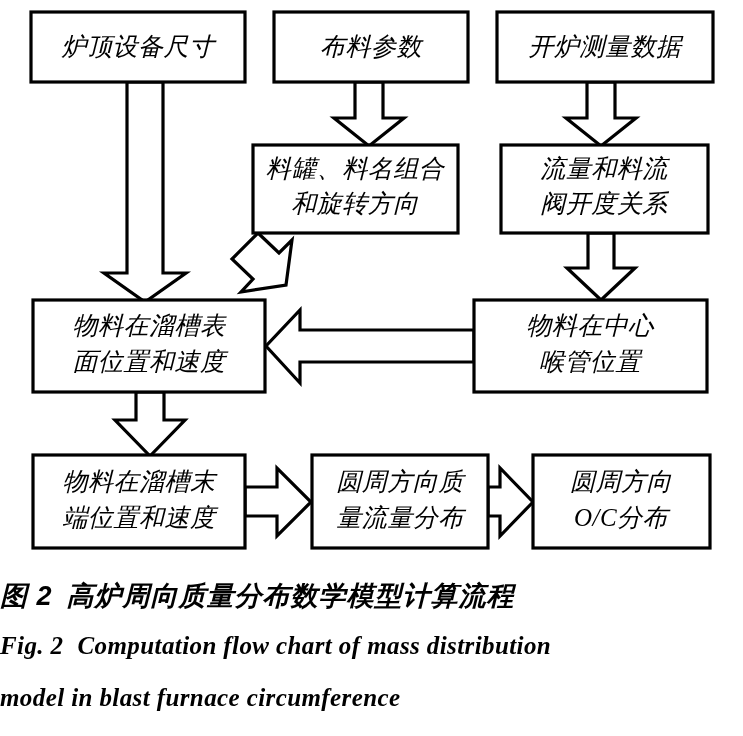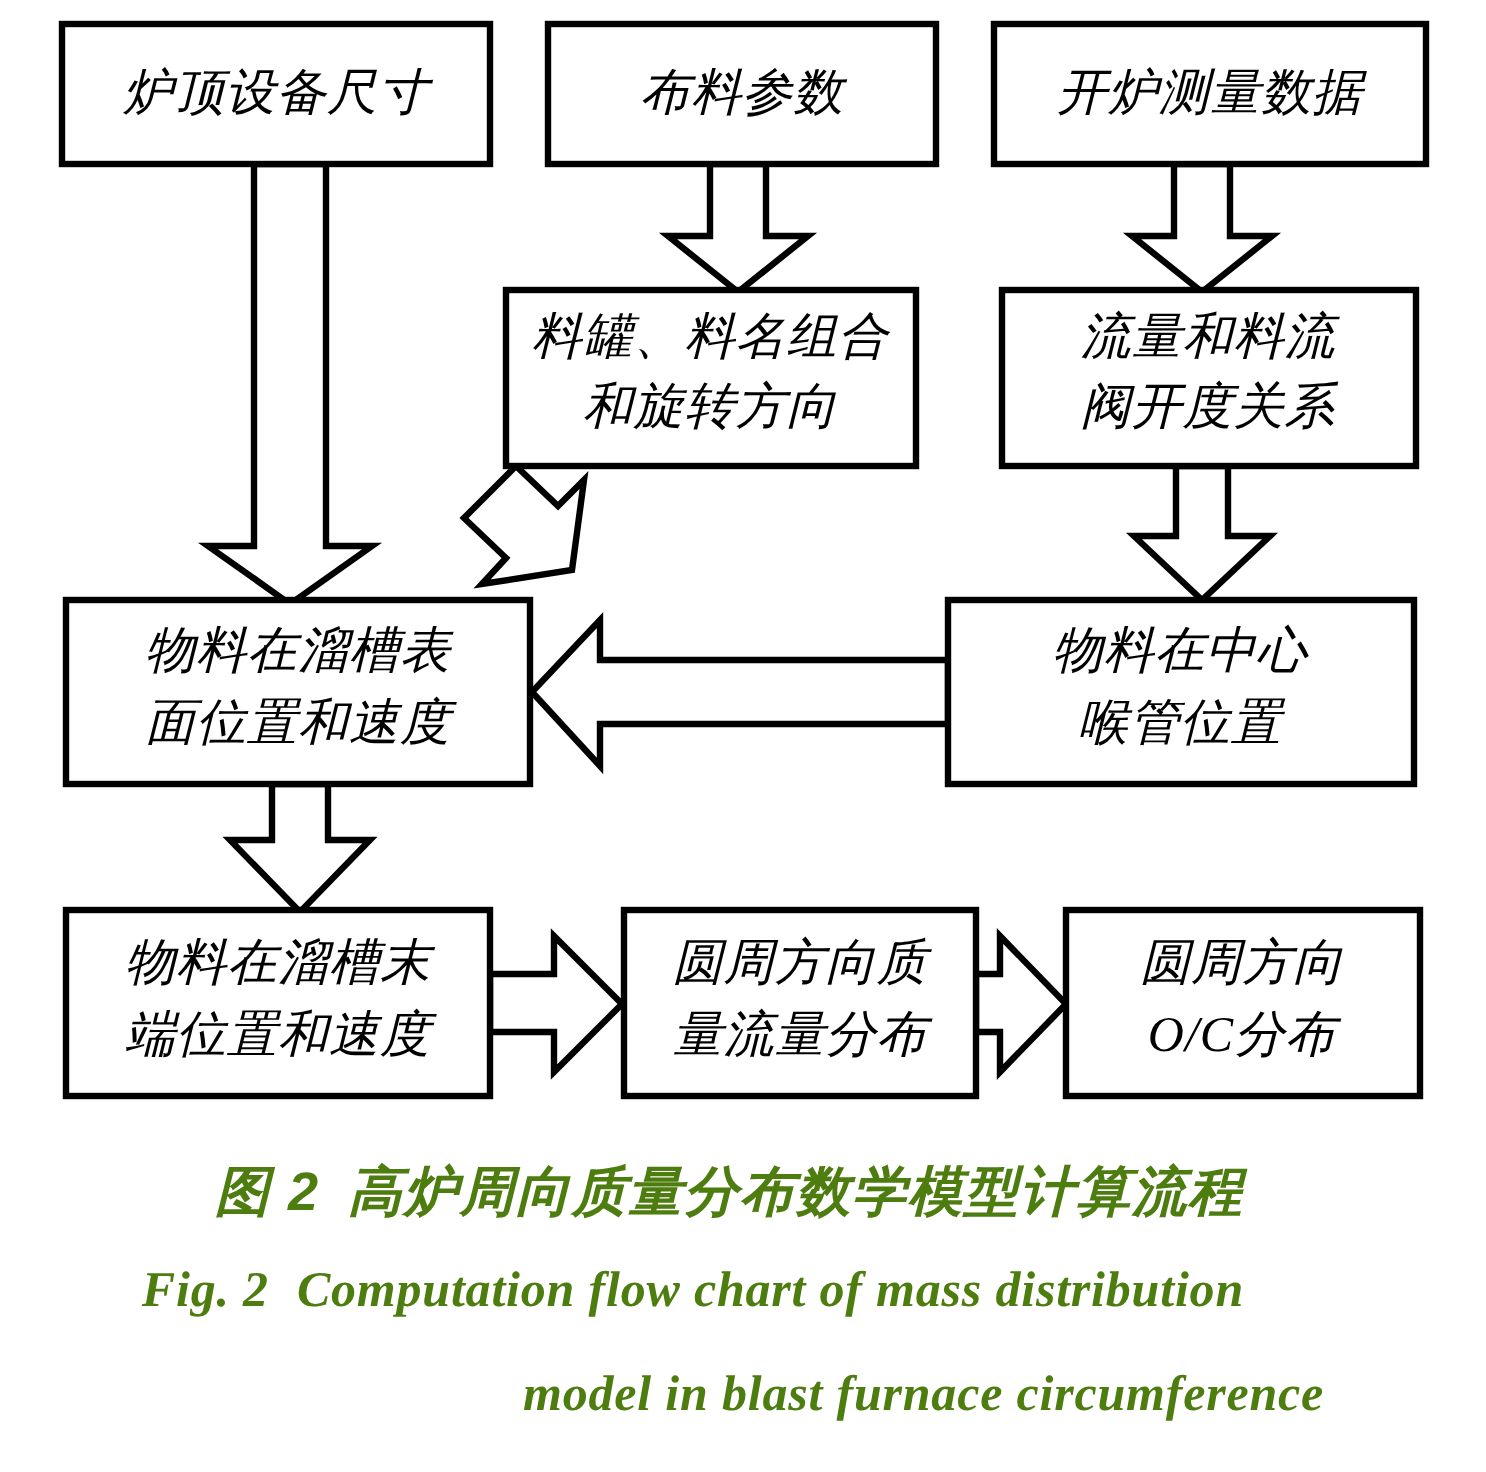--- a/index.html
+++ b/index.html
@@ -44,22 +44,22 @@
     font-size: 25px;
     fill: #000000;
     text-anchor: middle;
     dominant-baseline: middle;
     letter-spacing: 0.5px;
   }
   .caption-block {
     position: absolute;
     left: 0;
     width: 622px;
-    text-align: right;
-    color: #4d7c0f;
+    text-align: left;
+    color: #000000;
   }
   #caption-cn {
     top: 578px;
     font-family: "Liberation Sans", "DejaVu Sans", sans-serif;
     font-size: 27px;
     font-weight: bold;
     letter-spacing: 1px;
   }
   #caption-en-1 {
     top: 632px;
@@ -67,21 +67,20 @@
     font-size: 25px;
     font-weight: bold;
     letter-spacing: 0.4px;
   }
   #caption-en-2 {
     top: 684px;
     font-family: "Liberation Serif", "DejaVu Serif", serif;
     font-size: 25px;
     font-weight: bold;
     letter-spacing: 0.4px;
-    margin-left: 40px;
   }
   .cap-num {
     margin-right: 14px;
   }
 </style>
 </head>
 <body>
 
 <div id="figure-root">
 

